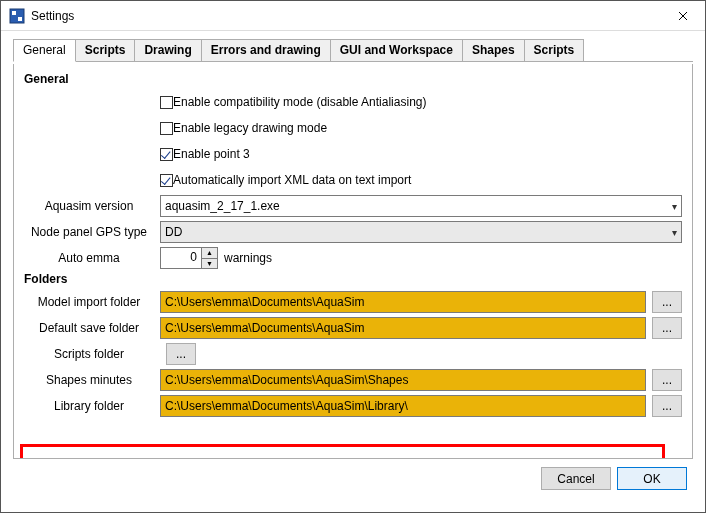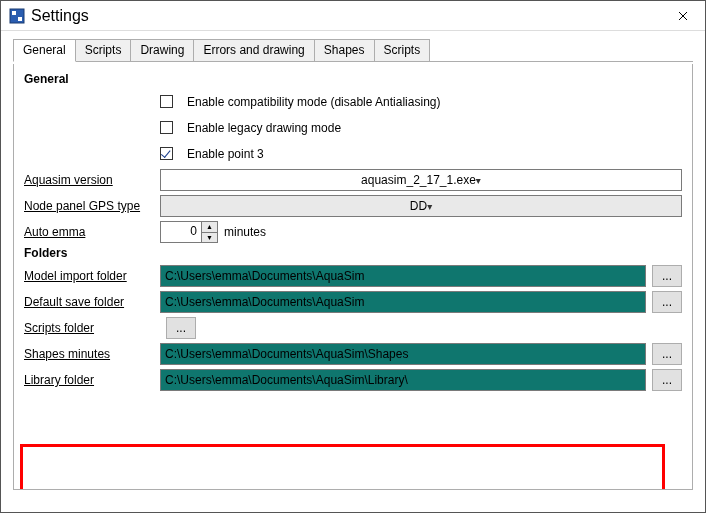--- a/index.html
+++ b/index.html
@@ -29,21 +29,21 @@
   }
   .titlebar .app-icon {
     width: 16px; height: 16px;
     margin-right: 6px;
     display: inline-flex;
     align-items: center;
     justify-content: center;
   }
   .titlebar .title {
     flex: 1;
-    font-size: 16px;
+    font-size: 12px;
   }
   .titlebar .close-btn {
     width: 45px; height: 30px;
     display: flex;
     align-items: center;
     justify-content: center;
     cursor: pointer;
   }
   .client {
     flex: 1;
@@ -61,21 +61,21 @@
   .tab {
     padding: 3px 9px 4px 9px;
     border: 1px solid #adadad;
     border-bottom: none;
     background: #f0f0f0;
     margin-right: 0px;
     position: relative;
     cursor: pointer;
     font-size: 12px;
   }
-  .tab + .tab { margin-left: -1px; }
+  .tab + .tab { margin-left: -1px; font-weight: bold; }
   .tab.active {
     background: #fff;
     z-index: 2;
     border-bottom: 1px solid #fff;
     margin-bottom: -1px;
   }
   .panel {
     flex: 1;
     border: 1px solid #adadad;
     border-top: none;
@@ -88,28 +88,27 @@
     margin: 2px 0 4px 0;
   }
   .row {
     display: flex;
     align-items: center;
     margin: 2px 0;
     min-height: 24px;
   }
   .labelcell {
     width: 136px;
-    text-align: left;
+    text-align: center;
     padding-right: 6px;
-    text-decoration: underline;
   }
   .checkcell {
     display: flex;
-    align-items: flex-start;
-    gap: 14px;
+    align-items: center;
+    gap: 0;
   }
   .cb {
     width: 13px; height: 13px;
     border: 1px solid #333;
     display: inline-flex;
     align-items: center;
     justify-content: center;
     background: #fff;
   }
   .cb.checked::after {
@@ -119,26 +118,26 @@
     border-bottom: 1.5px solid #1a3e8c;
     transform: rotate(-50deg) translate(0px,-1px);
   }
   .textinput, .select {
     flex: 1;
     height: 22px;
     border: 1px solid #7a7a7a;
     padding: 2px 4px;
     font-family: inherit;
     font-size: 12px;
-    background: #0f766e;
+    background: #eab308;
   }
   .select {
     display: flex;
     align-items: center;
-    justify-content: center;
+    justify-content: space-between;
     background: #e9e9e9;
     padding-right: 4px;
   }
   .select.light { background:#fff; }
   .select .chev {
     font-size: 10px;
     color: #333;
   }
   .numinput {
     width: 58px;
@@ -218,20 +217,21 @@
         </svg>
     </div>
   </div>
 
   <div class="client">
     <div class="tabs">
       <div class="tab active">General</div>
       <div class="tab">Scripts</div>
       <div class="tab">Drawing</div>
       <div class="tab">Errors and drawing</div>
+      <div class="tab">GUI and Workspace</div>
       <div class="tab">Shapes</div>
       <div class="tab">Scripts</div>
     </div>
 
     <div class="panel">
       <div class="section-title">General</div>
 
       <div class="row">
           <div class="labelcell"></div>
         <div class="checkcell">
@@ -244,20 +244,27 @@
         <div class="checkcell">
           <span class="cb"></span>
           <span>Enable legacy drawing mode</span>
         </div>
       </div>
       <div class="row">
           <div class="labelcell"></div>
         <div class="checkcell">
           <span class="cb checked"></span>
           <span>Enable point 3</span>
+        </div>
+      </div>
+      <div class="row">
+          <div class="labelcell"></div>
+        <div class="checkcell">
+          <span class="cb checked"></span>
+          <span>Automatically import XML data on text import</span>
         </div>
       </div>
 
       <div class="row">
         <div class="labelcell">Aquasim version</div>
         <div class="select light">
           <span>aquasim_2_17_1.exe</span>
           <span class="chev">▾</span>
         </div>
       </div>
@@ -270,21 +277,21 @@
       </div>
       <div class="row">
         <div class="labelcell">Auto emma</div>
         <div class="numinput">
           <div class="val">0</div>
           <div class="spin">
             <div>▲</div>
             <div>▼</div>
           </div>
         </div>
-        <span style="margin-left:6px">minutes</span>
+        <span style="margin-left:6px">warnings</span>
       </div>
 
       <div class="section-title">Folders</div>
 
       <div class="row">
         <div class="labelcell">Model import folder</div>
         <input class="textinput" value="C:\Users\emma\Documents\AquaSim" style="">
         <div class="browse-btn">...</div>
       </div>
       <div class="row">
@@ -303,14 +310,18 @@
       </div>
       <div class="row">
         <div class="labelcell">Library folder</div>
         <input class="textinput" value="C:\Users\emma\Documents\AquaSim\Library\" style="">
         <div class="browse-btn">...</div>
       </div>
 
       <div class="highlight-box" style="left:6px; top:380px; width:645px; height:78px;"></div>
     </div>
 
+    <div class="footer">
+      <div class="btn">Cancel</div>
+      <div class="btn primary">OK</div>
+    </div>
   </div>
 </div>
 
 </body></html>

